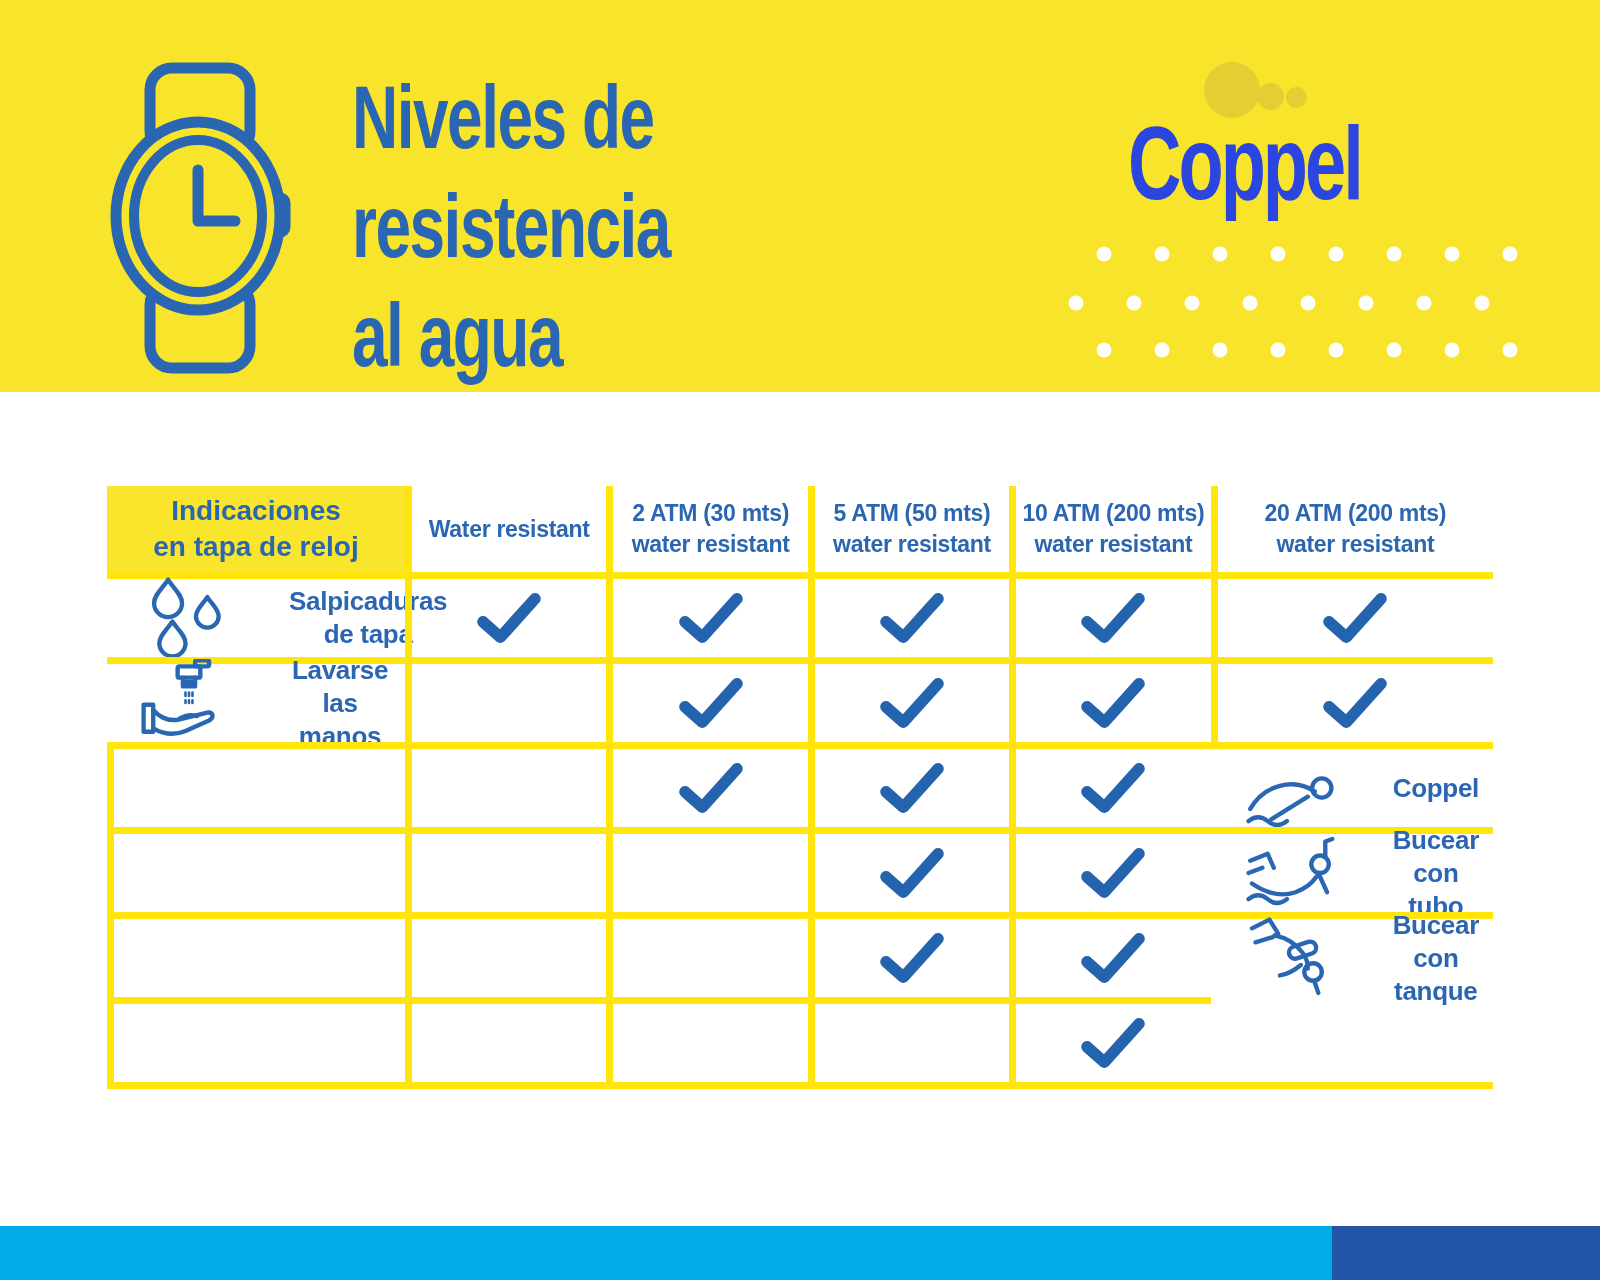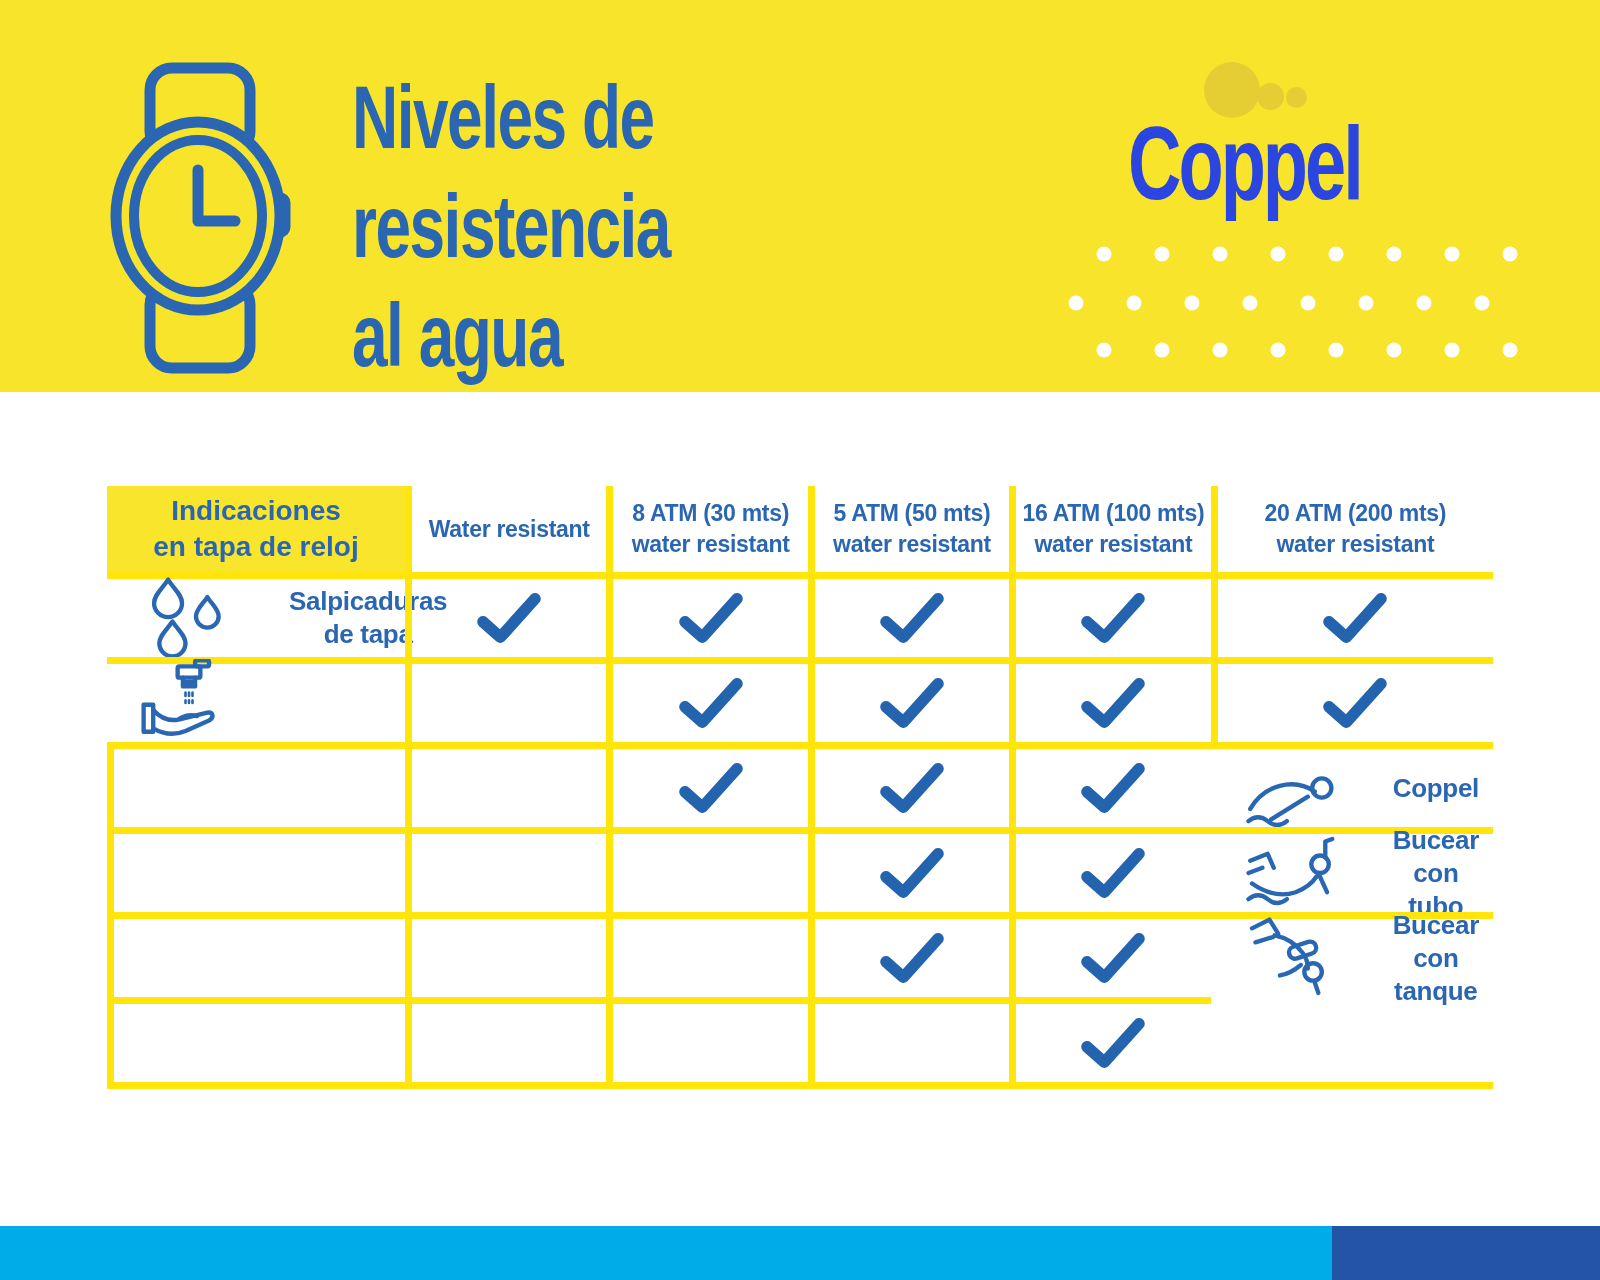--- a/index.html
+++ b/index.html
@@ -139,29 +139,29 @@
 
 <div class="tbl">
     <div class="cell hcell corner">
       <div class="tline">Indicaciones</div>
       <div class="tline">en tapa de reloj</div>
     </div>
     <div class="cell hcell vline">
       <div class="hl">Water resistant</div>
     </div>
     <div class="cell hcell vline">
-      <div class="hl">8 ATM (30 mts)</div>
+      <div class="hl">2 ATM (30 mts)</div>
       <div class="hl">water resistant</div>
     </div>
     <div class="cell hcell vline">
       <div class="hl">5 ATM (50 mts)</div>
       <div class="hl">water resistant</div>
     </div>
     <div class="cell hcell vline">
-      <div class="hl">16 ATM (100 mts)</div>
+      <div class="hl">10 ATM (200 mts)</div>
       <div class="hl">water resistant</div>
     </div>
     <div class="cell hcell vline">
       <div class="hl">20 ATM (200 mts)</div>
       <div class="hl">water resistant</div>
     </div>
     <div class="cell dcell labelcell">
       <div class="rowicon">
         <svg width="96" height="88" viewBox="0 0 110 100" fill="none" stroke="currentColor" stroke-width="5" stroke-linecap="round" stroke-linejoin="round">
       <path d="M31 6 C25 16 15 23 15 33 a16 16 0 0 0 32 0 C47 23 37 16 31 6 Z"></path>
@@ -214,20 +214,24 @@
         <svg width="96" height="88" viewBox="0 0 110 100" fill="none" stroke="currentColor" stroke-width="5" stroke-linecap="round" stroke-linejoin="round">
       <rect x="42" y="8" width="26" height="13" rx="2"></rect>
       <rect x="62" y="1" width="16" height="7" rx="2"></rect>
       <path d="M48 21 v10 h14 v-10 M48 26 h14"></path>
       <path d="M51 38 v4 M55 38 v4 M59 38 v4 M51 47 v3 M55 47 v3 M59 47 v3" stroke-width="3"></path>
       <rect x="3" y="52" width="11" height="31"></rect>
       <path d="M14 58 c8 9 18 13 29 11 l33 -8 c7 -1 8 6 2 9 l-27 12 c-12 5 -25 4 -37 -3"></path>
       <path d="M44 68 q10 -6 20 -3"></path>
         </svg>
       </div>
+      <div class="lab">
+        <div class="labline">Lavarse</div>
+        <div class="labline">las manos</div>
+      </div>
     </div>
     <div class="cell dcell vline"></div>
     <div class="cell dcell vline">
       <div class="check">
         <svg width="64" height="52" viewBox="0 0 66 54" fill="none" stroke="currentColor" stroke-width="12" stroke-linecap="round" stroke-linejoin="round">
           <polyline points="6,31 24,47 60,7"></polyline>
         </svg>
       </div>
     </div>
     <div class="cell dcell vline">

